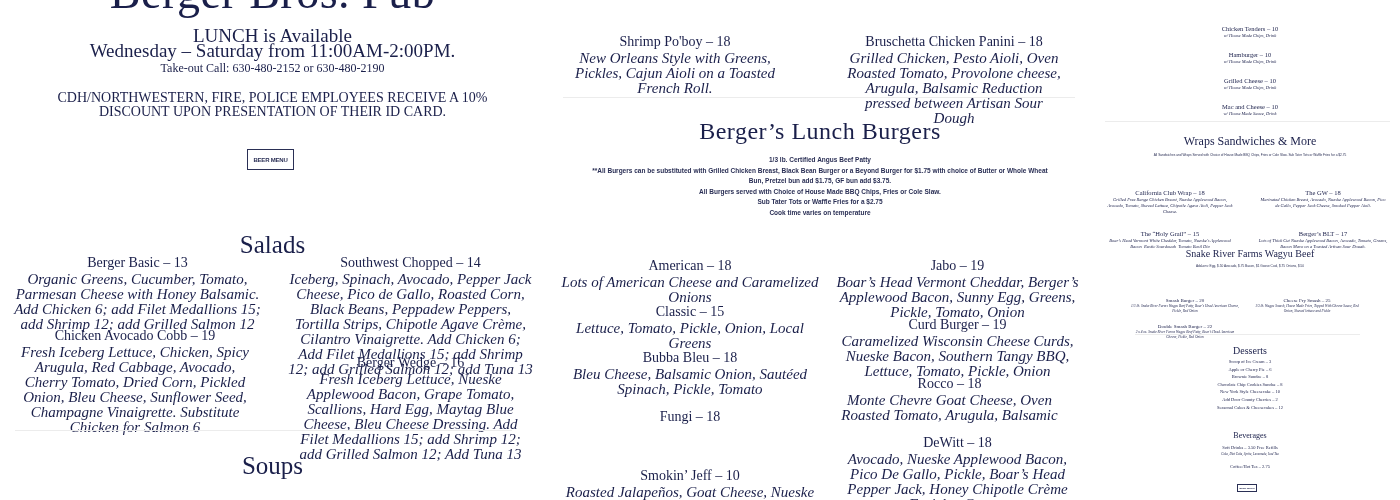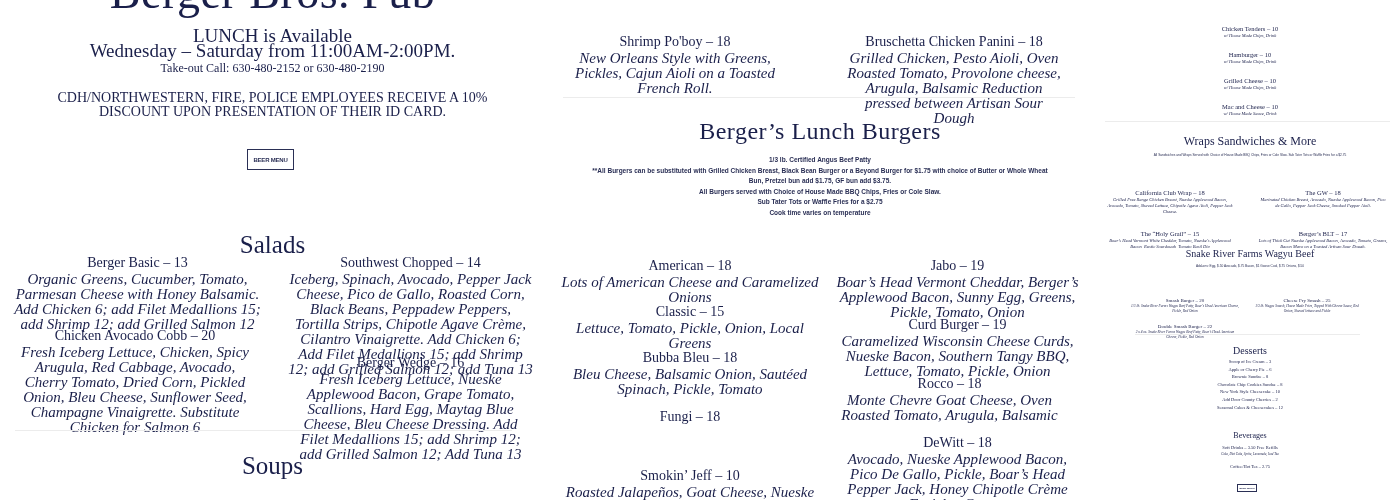--- a/index.html
+++ b/index.html
@@ -47,21 +47,21 @@
 
   <div class="menu-item" style="left:10px;width:255px;top:233px;">
     <div class="item-name">Berger Basic – 13</div>
     <div class="item-desc">Organic Greens, Cucumber, Tomato, Parmesan Cheese with Honey Balsamic. Add Chicken 6; add Filet Medallions 15; add Shrimp 12; add Grilled Salmon 12</div>
   </div>
   <div class="menu-item" style="left:288px;width:245px;top:233px;">
     <div class="item-name">Southwest Chopped – 14</div>
     <div class="item-desc">Iceberg, Spinach, Avocado, Pepper Jack Cheese, Pico de Gallo, Roasted Corn, Black Beans, Peppadew Peppers, Tortilla Strips, Chipotle Agave Crème, Cilantro Vinaigrette. Add Chicken 6; Add Filet Medallions 15; add Shrimp 12; add Grilled Salmon 12; add Tuna 13</div>
   </div>
   <div class="menu-item" style="left:12px;width:246px;top:306px;">
-    <div class="item-name">Chicken Avocado Cobb – 20</div>
+    <div class="item-name">Chicken Avocado Cobb – 19</div>
     <div class="item-desc">Fresh Iceberg Lettuce, Chicken, Spicy Arugula, Red Cabbage, Avocado, Cherry Tomato, Dried Corn, Pickled Onion, Bleu Cheese, Sunflower Seed, Champagne Vinaigrette. Substitute Chicken for Salmon 6</div>
   </div>
   <div class="menu-item" style="left:288px;width:245px;top:333px;">
     <div class="item-name">Berger Wedge – 16</div>
     <div class="item-desc">Fresh Iceberg Lettuce, Nueske Applewood Bacon, Grape Tomato, Scallions, Hard Egg, Maytag Blue Cheese, Bleu Cheese Dressing. Add Filet Medallions 15; add Shrimp 12; add Grilled Salmon 12; Add Tuna 13</div>
   </div>
 
   <div class="divider" style="left:15px;width:497px;top:430px;"></div>
 
   <div class="section-h navy" style="left:0;width:545px;top:452px;font-size:25px;">Soups</div>

